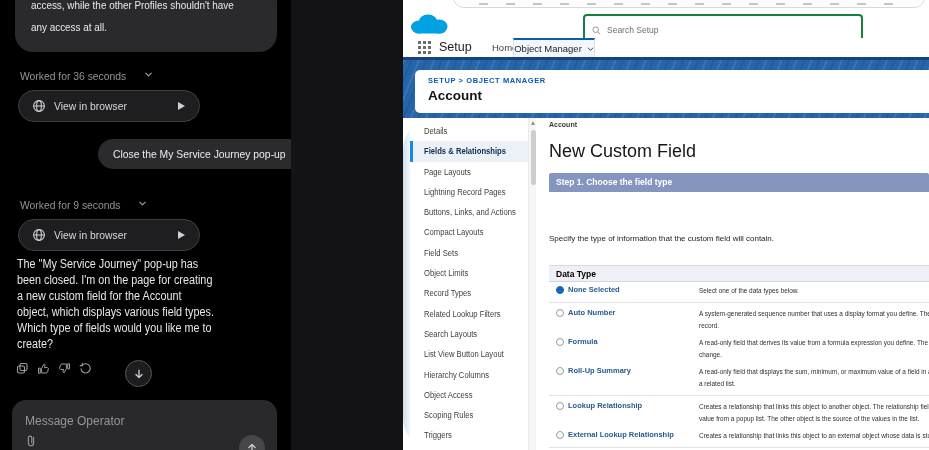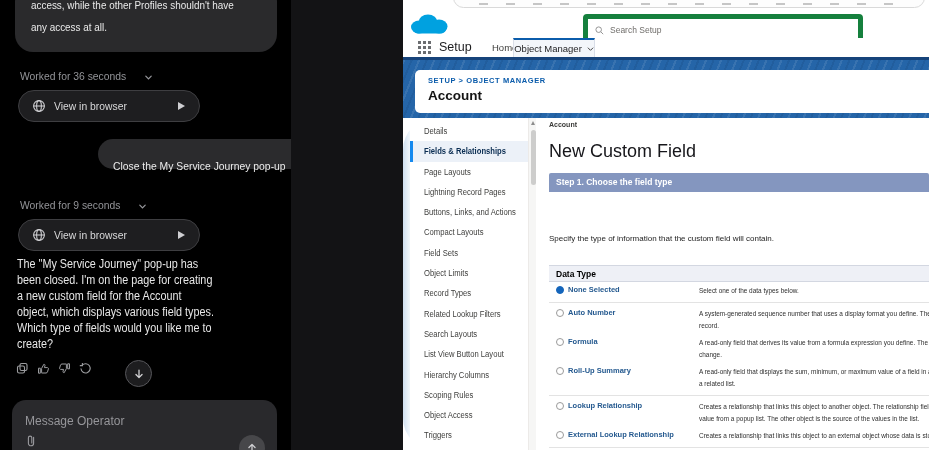--- a/index.html
+++ b/index.html
@@ -7,31 +7,31 @@
   .stage { position:relative; width:929px; height:450px; overflow:hidden;
            font-family:"Liberation Sans", sans-serif; background:#131315; }
   .cs { display:inline-block; transform:scaleX(.9); transform-origin:0 50%; white-space:nowrap; }
 
   
   .chat { position:absolute; left:0; top:0; width:334px; height:450px;
           background:#000000; border-right:1px solid #a16207; color:#e8e8e8; }
   .bubble-tail { position:absolute; left:15px; top:-16px; width:262px;
           background:#2a2a2c; border-radius:18px; padding:10px 10px 14px 16px;
           font-size:11px; line-height:22px; color:#eaeaea; overflow:hidden; }
-  .worked { position:absolute; left:20px; display:flex; align-items:flex-end; gap:6px;
+  .worked { position:absolute; left:20px; display:flex; align-items:flex-start; gap:6px;
           color:#939498; font-size:11.5px; cursor:pointer; }
   .w1 { top:70px; } .w2 { top:199px; }
   .vib { position:absolute; left:18px; width:182px; height:32px;
           border:1px solid #3e3e41; border-radius:17px; display:flex; align-items:center;
           padding:0 13px; color:#d9d9da; font-size:11.5px; background:#1e1e20; cursor:pointer; }
   .vib1 { top:90px; } .vib2 { top:219px; }
   .vib .lbl { margin-left:8px; }
   .vib .play { margin-left:auto; }
   .user-bubble { position:absolute; right:13px; top:139px; height:30px; line-height:30px;
-          background:#2b2b2d; border-radius:16px; padding:12px 15px; font-size:11.5px; color:#ececec; }
+          background:#2b2b2d; border-radius:16px; padding:0 15px; font-size:11.5px; color:#ececec; }
   .reply { position:absolute; left:17px; top:257px; width:256px; font-size:12px;
           line-height:15.9px; color:#e7e7e7; }
   .actions { position:absolute; left:16px; top:362px; display:flex; gap:8px; color:#9c9da0; }
   .actions svg { cursor:pointer; }
   .scrolldown { position:absolute; left:125px; top:360px; width:27px; height:27px;
           border:1.5px solid #56565a; border-radius:50%; background:#1d1d1f;
           display:flex; align-items:center; justify-content:center; color:#d2d2d4; cursor:pointer; }
   .composer { position:absolute; left:12px; top:400px; width:265px; height:64px;
           background:#29292c; border-radius:14px; padding:11px 13px; }
   .composer-input { width:100%; background:transparent; border:none; outline:none;
@@ -46,21 +46,21 @@
   
   .sf { position:absolute; left:403px; top:0; width:526px; height:450px; background:#fff; }
   .sliver { position:relative; height:10px; background:#fff; overflow:hidden; }
   .addr { position:absolute; left:50px; right:4px; top:-13px; height:21px;
           background:#fdfdfd; border:1px solid #d9d9d9; border-radius:11px; }
   .addr-dashes { position:absolute; left:76px; right:28px; top:3px; height:2px;
           background:repeating-linear-gradient(90deg,#c6c6c6 0 9px, transparent 9px 27px); }
   .sf-header { position:relative; height:28px; background:#fff; }
   .cloud { position:absolute; left:4px; top:0; }
   .searchbox { position:absolute; left:180px; top:4px; width:280px; height:32px;
-          border:5px solid #15803d; border-radius:4px; background:#fff;
+          border:2px solid #15803d; border-radius:4px; background:#fff;
           display:flex; align-items:center; padding:0 7px; gap:6px; }
   .searchbox input { border:none; outline:none; flex:1; font-size:8.5px; color:#3e3e3c;
           font-family:inherit; background:transparent; }
   .searchbox input::placeholder { color:#706e6b; }
   .sf-tabbar { position:relative; height:19px; background:#fff; }
   .waffle { position:absolute; left:15px; top:3px; cursor:pointer; }
   .setup-lbl { position:absolute; left:36px; top:0; line-height:19px; font-size:12.5px; color:#1d1d1f; }
   .tab-home { position:absolute; left:78px; top:0; height:19px; line-height:19px;
           padding:0 11px; font-size:9.5px; color:#3e3e3c; cursor:pointer; }
   .tab-om { position:absolute; left:110px; top:0; width:82px; height:19px;
@@ -302,22 +302,22 @@
         <div class="nav-item"><span class="cs">Lightning Record Pages</span></div>
         <div class="nav-item"><span class="cs">Buttons, Links, and Actions</span></div>
         <div class="nav-item"><span class="cs">Compact Layouts</span></div>
         <div class="nav-item"><span class="cs">Field Sets</span></div>
         <div class="nav-item"><span class="cs">Object Limits</span></div>
         <div class="nav-item"><span class="cs">Record Types</span></div>
         <div class="nav-item"><span class="cs">Related Lookup Filters</span></div>
         <div class="nav-item"><span class="cs">Search Layouts</span></div>
         <div class="nav-item"><span class="cs">List View Button Layout</span></div>
         <div class="nav-item"><span class="cs">Hierarchy Columns</span></div>
+        <div class="nav-item"><span class="cs">Object Access</span></div>
         <div class="nav-item"><span class="cs">Scoping Rules</span></div>
-        <div class="nav-item"><span class="cs">Object Access</span></div>
         <div class="nav-item"><span class="cs">Triggers</span></div>
       </div>
 
       <div class="sbar">
         <div class="sbar-up"></div>
         <div class="sbar-thumb"></div>
       </div>
 
       <div class="main">
         <div class="obj-lbl">Account</div>

